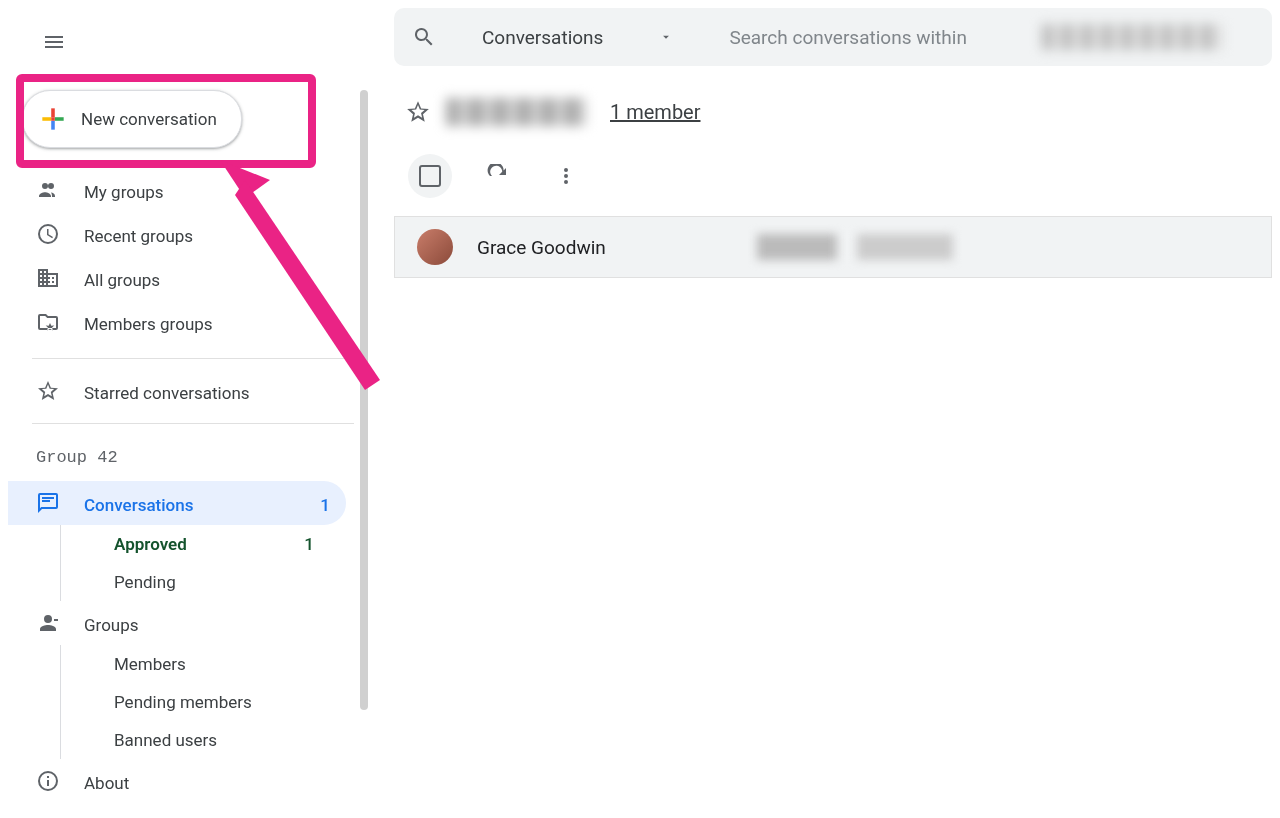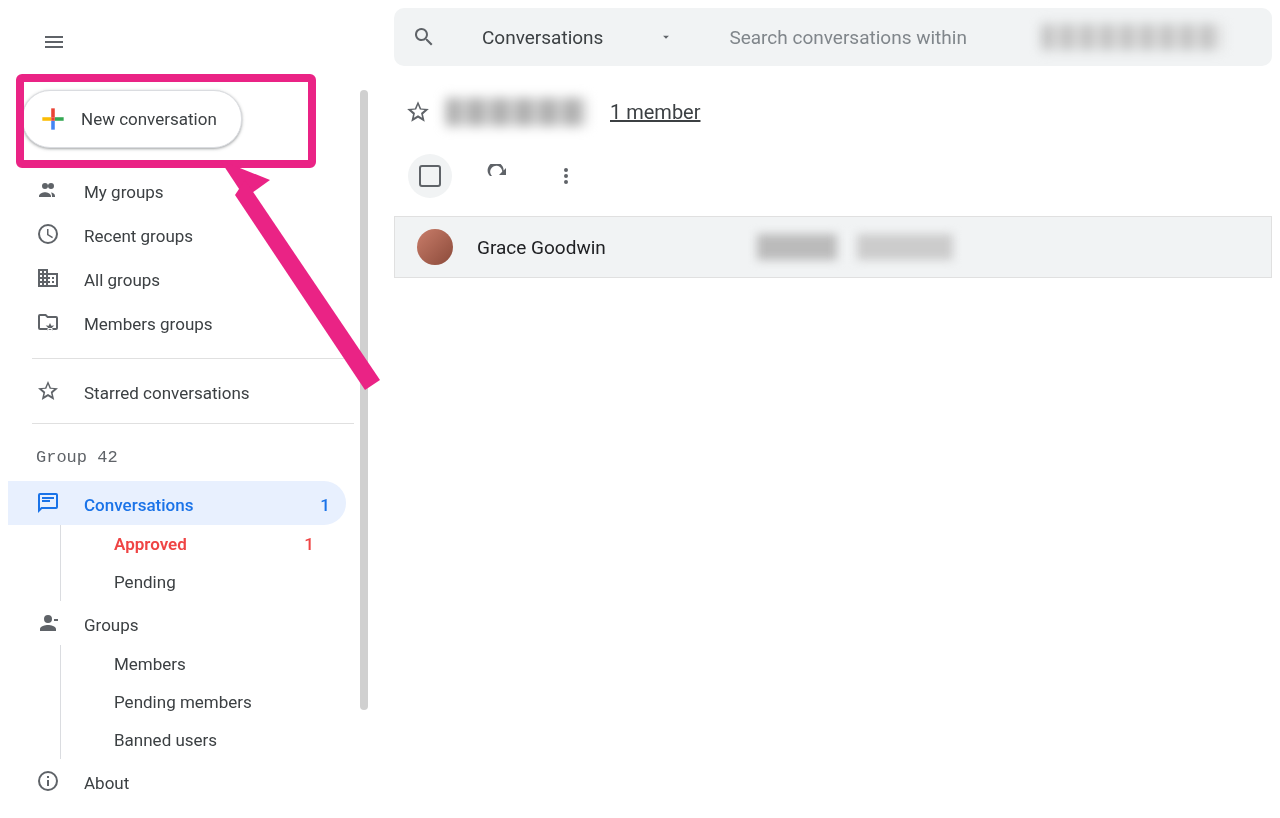--- a/index.html
+++ b/index.html
@@ -22,21 +22,21 @@
 .nav-section { padding: 4px 0; }
 .nav-item { display: flex; align-items: flex-end; padding: 10px 16px 10px 28px; cursor: pointer; font-size: 17px; color: #3c4043; border-radius: 0 22px 22px 0; margin-right: 24px; }
 .nav-item .icon { width: 24px; height: 24px; margin-right: 24px; display: flex; align-items: center; justify-content: center; }
 .nav-item.active { background: #e8f0fe; color: #1a73e8; font-weight: 500; }
 .nav-count { margin-left: auto; font-weight: 500; }
 .divider { border: none; border-top: 1px solid #e0e0e0; margin: 10px 16px 10px 24px; }
 .section-label { font-size: 17px; color: #5f6368; padding: 14px 16px 14px 28px; font-family: Liberation Mono, monospace; }
 
 .sub-item { display: flex; align-items: center; padding: 9px 16px 9px 56px; cursor: pointer; font-size: 17px; color: #3c4043; position: relative; }
 .sub-item.indented { padding-left: 106px; }
-.sub-item.sub-active { color: #ef4444; font-weight: 600; }
+.sub-item.sub-active { color: #14532d; font-weight: 600; }
 .sub-count { margin-left: auto; margin-right: 40px; font-weight: 500; }
 .tree-line { position: absolute; left: 52px; top: 0; bottom: 0; width: 1px; background: #dadce0; }
 
 
 .scroll-track { position: absolute; right: 2px; top: 90px; width: 8px; height: 620px; background: #d0d0d0; border-radius: 4px; }
 
 
 .main { flex: 1; padding: 8px 8px 8px 24px; display: flex; flex-direction: column; }
 .search-bar { display: flex; align-items: center; background: #f1f3f4; border-radius: 10px; height: 58px; padding: 0 8px; margin-bottom: 22px; }
 .search-icon-btn { width: 44px; height: 44px; display: flex; align-items: center; justify-content: center; cursor: pointer; }

